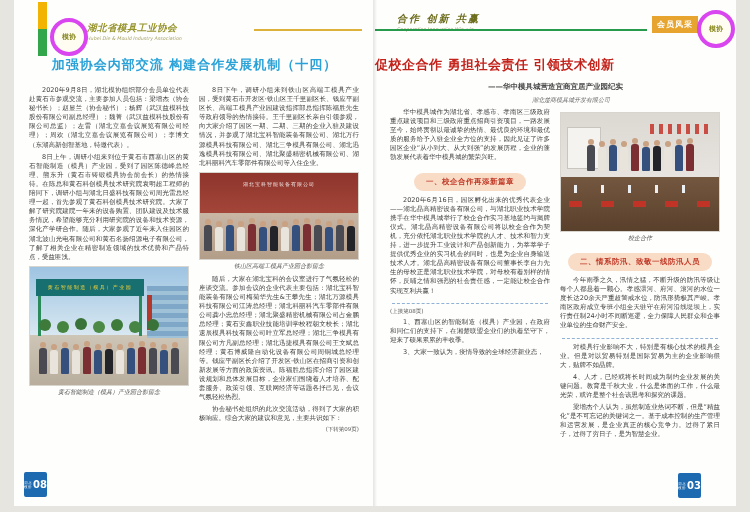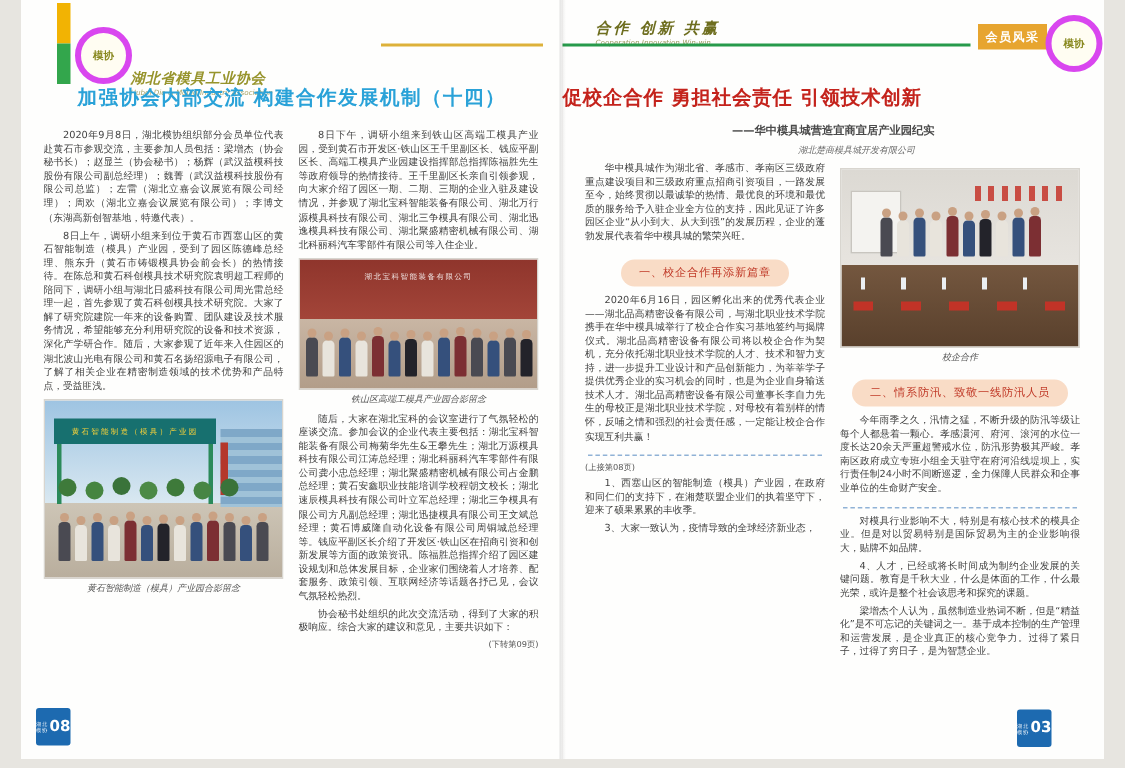--- a/index.html
+++ b/index.html
@@ -20,21 +20,21 @@
   .lp-bar .bar-top{height:27px;background:#f2b303;}
   .lp-bar .bar-bot{height:27px;background:#33a64c;}
   .logo-circle{
     position:absolute;width:30px;height:30px;border-radius:50%;
     border:4px solid #d946ef;background:#fffdf2;
     display:flex;align-items:center;justify-content:center;
     color:#8a8a22;font-size:7px;font-weight:bold;z-index:2;
   }
   .lp-logo{left:36px;top:18px;}
   .lp-org{position:absolute;left:73px;top:22px;}
-  .org-cn{font-size:9.5px;font-weight:bold;font-style:italic;color:#97942c;letter-spacing:.5px;margin-top:24px;}
+  .org-cn{font-size:9.5px;font-weight:bold;font-style:italic;color:#97942c;letter-spacing:.5px;}
   .org-en{font-size:4.8px;color:#a8a468;font-style:italic;margin-top:1px;}
   .lp-goldline{position:absolute;left:240px;top:29px;width:108px;height:2px;background:#ddb13a;}
 
   
   .rp-slogan{position:absolute;left:22px;top:12px;}
   .slogan-cn{font-size:10px;font-weight:bold;font-style:italic;color:#6e6e1f;letter-spacing:2px;}
   .slogan-en{font-size:4.8px;color:#9a9a60;font-style:italic;margin-top:1px;}
   .rp-greenline{position:absolute;left:0;top:29px;width:272px;height:2px;background:#279a4b;}
   .rp-corner-badge{
     position:absolute;left:277px;top:16px;width:46px;height:17px;
@@ -59,21 +59,21 @@
   .rp-cols{left:15px;top:108px;width:330px;height:394px;}
   .col{width:160px;height:100%;overflow:hidden;}
   .para{font-size:6.5px;line-height:9.1px;color:#3f3f3f;text-align:justify;
     text-indent:2em;margin:0 0 3px;}
   .note-r{text-align:right;font-size:5.5px;color:#555;margin:2px 0 0;}
   .note-l{font-size:5.5px;color:#555;margin:1px 0 3px;}
   .caption{text-align:center;font-family:"DejaVu Serif",serif;font-style:italic;
     font-size:6px;color:#555;margin:1px 0 4px;}
   .pill-wrap{text-align:center;margin:6px 0 5px;}
   .pill{display:inline-block;background:#f9dcc6;color:#c03a28;font-size:7.5px;
-    font-weight:normal;padding:4px 12px;border-radius:11px;letter-spacing:.5px;}
+    font-weight:bold;padding:4px 12px;border-radius:11px;letter-spacing:.5px;}
   .dashsep{border:none;border-top:1px dashed #90b2d6;margin:7px 2px 4px;}
 
   
   .photo{position:relative;overflow:hidden;margin:4px 0 2px;border:1px solid #d8d5cf;}
   .photo-outdoor{height:118px;
     background:linear-gradient(180deg,#9ec4e2 0%,#d9e8f1 58%,#cdc5b6 58%,#b9ae9d 100%);}
   .arch{position:absolute;left:4%;top:10%;width:68%;height:15%;background:#17706f;
     color:#f5d13a;font-size:5px;letter-spacing:1.5px;display:flex;align-items:center;
     justify-content:center;white-space:nowrap;overflow:hidden;}
   .arch-leg{position:absolute;width:3px;background:#2b8a5a;top:25%;height:34%;}

